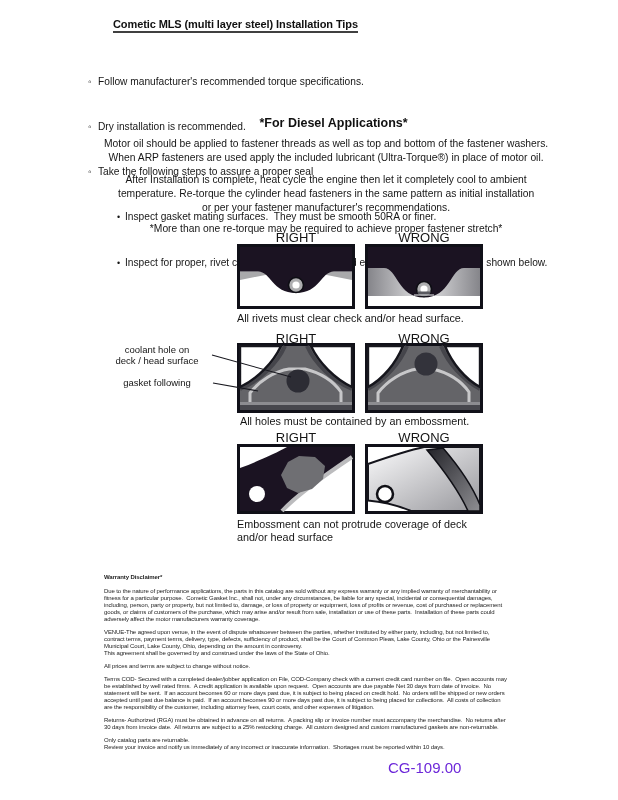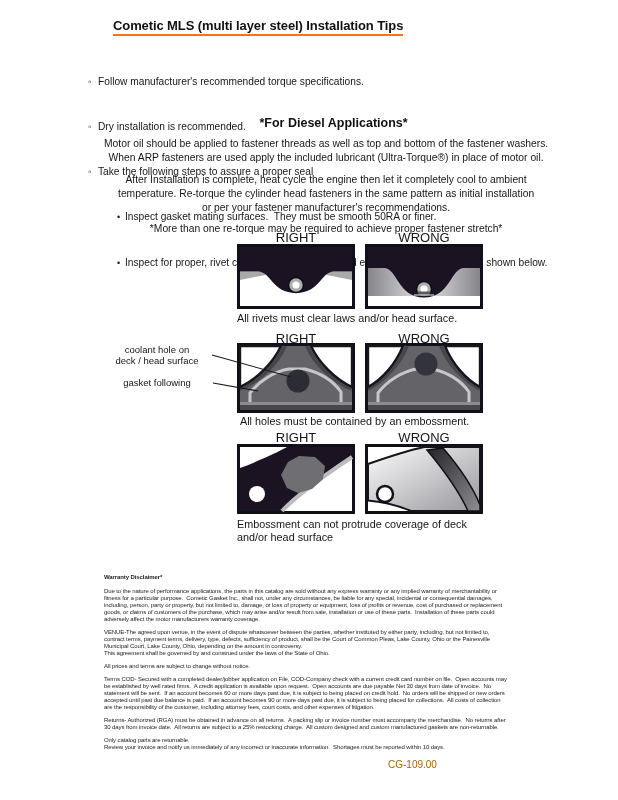--- a/index.html
+++ b/index.html
@@ -1,39 +1,39 @@
 <!DOCTYPE html>
 <html><head>
 <meta charset="utf-8">
 <style>
   html,body{margin:0;padding:0;background:#ffffff;}
   .page{position:relative;width:618px;height:800px;background:#ffffff;overflow:hidden;
         font-family:"Liberation Sans",sans-serif;color:#1a1a1a;}
-  .title{position:absolute;left:113px;top:18px;font-size:13px;font-weight:bold;
-         letter-spacing:-0.1px;border-bottom:2px solid #f97316;padding-bottom:1px;color:#111;}
+  .title{position:absolute;left:113px;top:18px;font-size:11px;font-weight:bold;
+         letter-spacing:-0.1px;border-bottom:2px solid #404040;padding-bottom:1px;color:#111;}
   .tips{position:absolute;left:88px;top:44px;font-size:10.2px;line-height:15px;white-space:pre;color:#161616;}
   .tip{display:flex;align-items:baseline;}
   .tip .mk{display:inline-block;width:10px;text-align:left;}
   .tip.sub{padding-left:29px;}
   .tip.sub .mk{width:8px;font-size:9px;}
   .diesel{position:absolute;left:104px;top:116px;font-size:10.3px;line-height:14.2px;color:#161616;text-align:center;}
   .diesel .h{font-weight:bold;font-size:12.5px;margin:0 0 7px 0;color:#111;}
   .diesel p{margin:0 15px 7px 0;white-space:pre;}
   .diagrams{position:absolute;left:0;top:228px;width:576px;height:340px;}
   .dlabel{position:absolute;width:118px;text-align:center;font-size:13px;color:#151515;}
   .dbox{position:absolute;width:118px;height:70px;}
   .dbox svg{display:block;}
   .dcap{position:absolute;font-size:10.8px;line-height:12.5px;color:#151515;white-space:pre-line;}
   .annot{position:absolute;left:104px;width:106px;text-align:center;font-size:9.5px;line-height:11px;
          color:#151515;white-space:pre-line;}
   .leader{position:absolute;left:0;top:0;pointer-events:none;}
   .legal{position:absolute;left:104px;top:574px;font-size:6px;line-height:7px;letter-spacing:-0.1px;color:#1d1d1d;}
   .legal .lh{font-weight:bold;margin:0 0 7px 0;}
   .legal p{margin:0 0 6px 0;white-space:pre;}
-  .code{position:absolute;left:388px;top:759px;font-size:10px;color:#a16207;}
+  .code{position:absolute;left:388px;top:759px;font-size:15px;color:#6d28d9;}
 </style>
 </head>
 <body>
 
 <div class="page">
 
   <div class="title">Cometic MLS (multi layer steel) Installation Tips</div>
 
   <div class="tips">
     <div class="tip"><span class="mk">◦</span><span>Follow manufacturer's recommended torque specifications.</span></div>
@@ -80,21 +80,21 @@
         <rect x="1.5" y="1.5" width="115" height="62" fill="#ffffff" stroke="#101018" stroke-width="3"></rect>
         <rect x="3" y="24" width="112" height="28" fill="url(#gWedge)"></rect>
         <rect x="3" y="52" width="112" height="10" fill="#ffffff"></rect>
         <path d="M3,3 H115 V24 H99 C86,24 85,53.5 59,53.5 C33,53.5 32,24 19,24 H3 Z" fill="#1b1322"></path>
         <circle cx="59" cy="45" r="7.5" fill="#aeaeb0" stroke="#0e0e14" stroke-width="1.6"></circle>
         <circle cx="59" cy="45" r="3.6" fill="#ffffff"></circle>
         <path d="M52,47.5 A7.5,7.5 0 0 0 66,47.5 Z" fill="#5a5a61"></path>
         <line x1="49" y1="51" x2="69" y2="51" stroke="#cfcfd2" stroke-width="1.2"></line>
       </svg>
     </div>
-    <div class="dcap" style="left:237px;top:84px;">All rivets must clear laws and/or head surface.</div>
+    <div class="dcap" style="left:237px;top:84px;">All rivets must clear check and/or head surface.</div>
 
     <div class="dlabel" style="left:237px;top:103px;">RIGHT</div>
     <div class="dlabel" style="left:365px;top:103px;">WRONG</div>
 
     <div class="annot" style="top:116px;">coolant hole on
 deck / head surface</div>
     <div class="annot" style="top:149px;">gasket following</div>
 
     <div class="dbox" style="left:237px;top:115px;">
       <svg width="118" height="70" viewBox="0 0 118 70">

